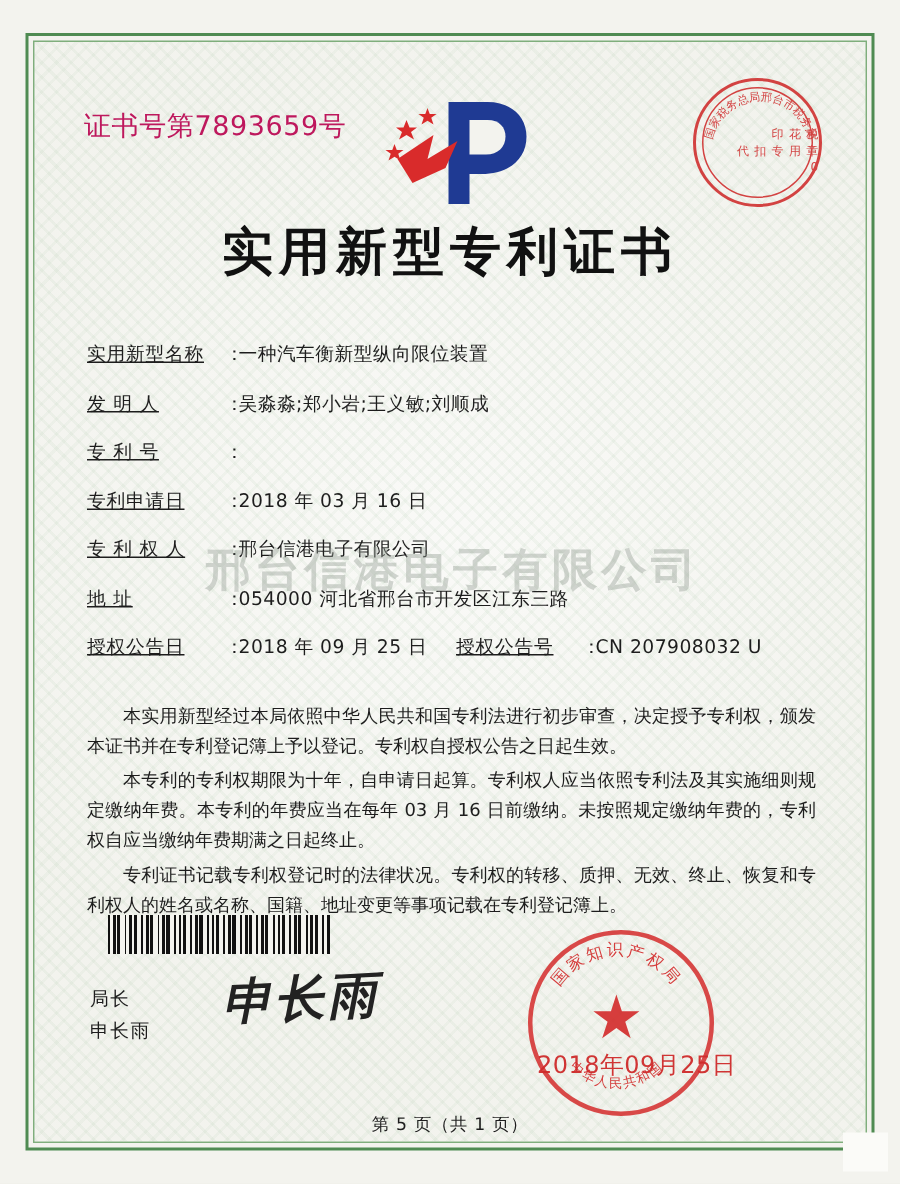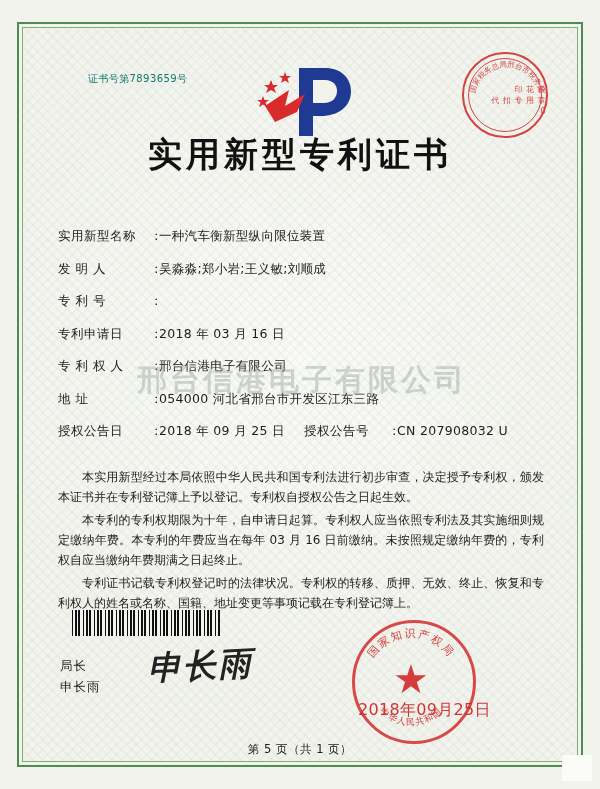--- a/index.html
+++ b/index.html
@@ -29,21 +29,21 @@
     background:
       repeating-linear-gradient(45deg, rgba(120,170,120,.07) 0 2px, rgba(255,255,255,0) 2px 7px),
       repeating-linear-gradient(-45deg, rgba(120,170,120,.06) 0 2px, rgba(255,255,255,0) 2px 7px),
       radial-gradient(circle at 50% 45%, rgba(255,255,255,.55), rgba(240,243,236,.15) 70%);
     pointer-events:none;
   }
 
   
   .cert-no{
     position:absolute;left:56px;top:72px;
-    font-size:10px;color:#0f766e;letter-spacing:.4px;margin-left:32px;
+    font-size:18px;color:#be185d;letter-spacing:.4px;
   }
 
   
   .logo{
     position:absolute;left:255px;top:60px;width:105px;height:85px;
   }
   .logo svg{display:block;}
 
   
   .seal-top{
@@ -63,41 +63,42 @@
     text-align:right;font-size:8px;line-height:11px;
     letter-spacing:.5px;
   }
   .seal-arc{
     position:absolute;left:0;top:0;width:86px;height:86px;
     font-size:7.5px;
   }
 
   
   .title{
-    position:absolute;left:0;right:0;top:132px;
+    position:absolute;left:0;right:0;top:145px;
     text-align:center;
     font-family:"DejaVu Serif","Liberation Serif",serif;
     font-weight:bold;
     font-size:34px;
     letter-spacing:4px;
     color:#111;
   }
 
   
   .fields{
     position:absolute;left:58px;top:228px;width:492px;
     font-size:12.5px;color:#1d1d1d;
   }
   .frow{
     display:flex;align-items:flex-start;
     margin-bottom:15.5px;
   }
   .flabel{
     width:92px;flex:0 0 92px;
     letter-spacing:.5px;
+    text-decoration:underline;
   }
   .fsep{width:9px;flex:0 0 9px;}
   .fvalue{flex:1;letter-spacing:.3px;}
 
   .frow-split{display:flex;align-items:center;margin-bottom:15.5px;}
   .half{display:flex;flex:1;}
   .half .flabel{width:92px;flex:0 0 92px;}
   .half.right .flabel{width:84px;flex:0 0 84px;}
 
   

